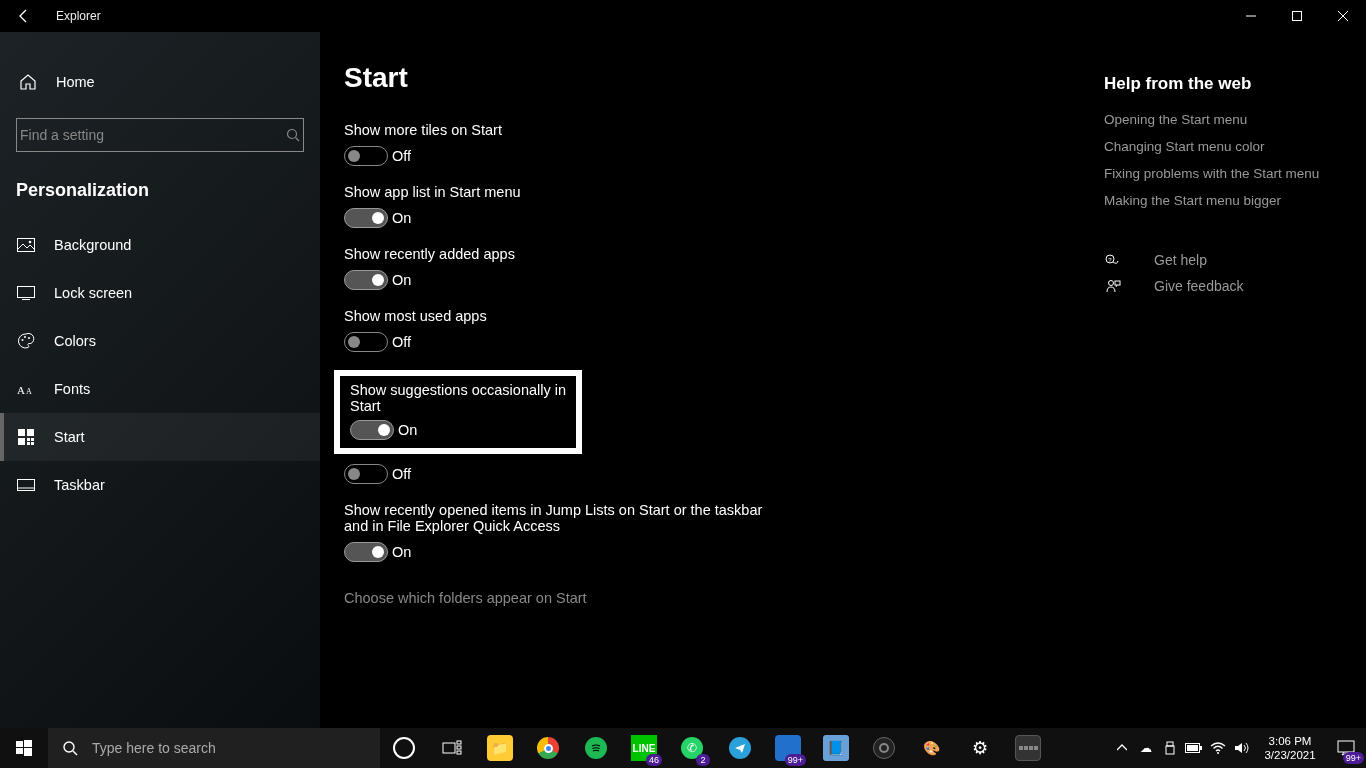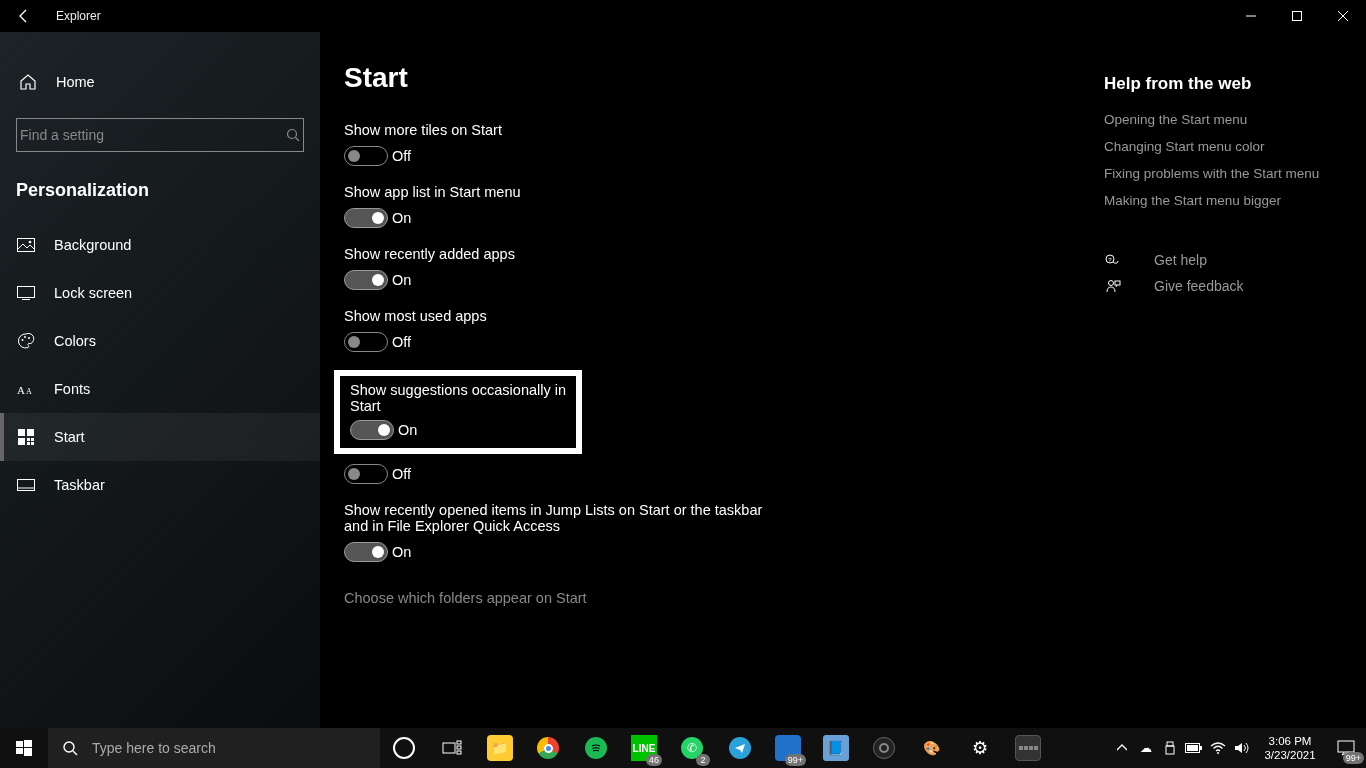--- a/index.html
+++ b/index.html
@@ -54,21 +54,21 @@
   .aside-actions { margin-top: 44px; }
   
   
   .taskbar { height: 40px; background: #101010; display: flex; align-items: center; color: #fff; font-size: 12px; }
   .tb-start { width: 48px; height: 40px; display: flex; align-items: center; justify-content: center; }
   .tb-search { width: 332px; height: 40px; background: #202020; display: flex; align-items: center; padding: 0 14px; gap: 14px; color: #aaa; font-size: 14px; }
   .tb-icons { display: flex; align-items: center; }
   .tb-btn { width: 48px; height: 40px; display: flex; align-items: center; justify-content: center; position: relative; }
   .tb-app { width: 26px; height: 26px; border-radius: 4px; display: flex; align-items: center; justify-content: center; font-size: 14px; }
   .circle { width: 22px; height: 22px; border-radius: 50%; }
-  .badge { position: absolute; bottom: 2px; right: 6px; background: #737373; color: #fff; font-size: 9px; border-radius: 8px; padding: 0 3px; line-height: 12px; min-width: 14px; text-align: center; }
+  .badge { position: absolute; bottom: 2px; right: 6px; background: #4c1d95; color: #fff; font-size: 9px; border-radius: 8px; padding: 0 3px; line-height: 12px; min-width: 14px; text-align: center; }
   .tb-tray { margin-left: auto; display: flex; align-items: center; gap: 0; }
   .tray-ic { width: 24px; height: 40px; display: flex; align-items: center; justify-content: center; color: #fff; }
   .clock { width: 72px; text-align: center; font-size: 11.5px; line-height: 14px; }
   .notif { width: 40px; height: 40px; display: flex; align-items: center; justify-content: center; position: relative; }
   
   svg { display: block; }
 </style>
 </head>
 <body>
 

